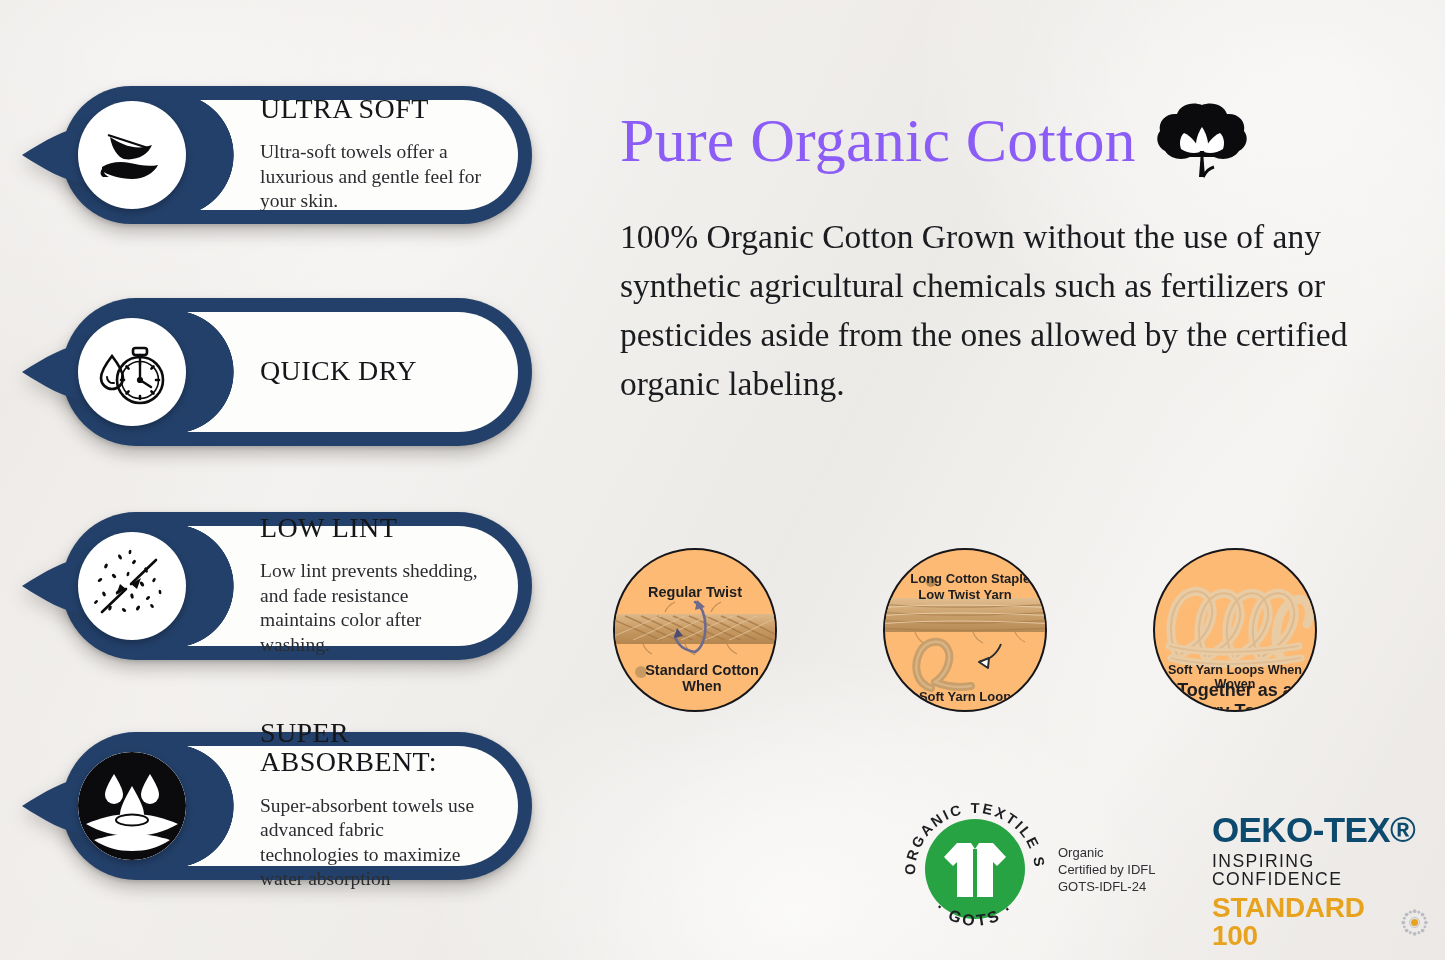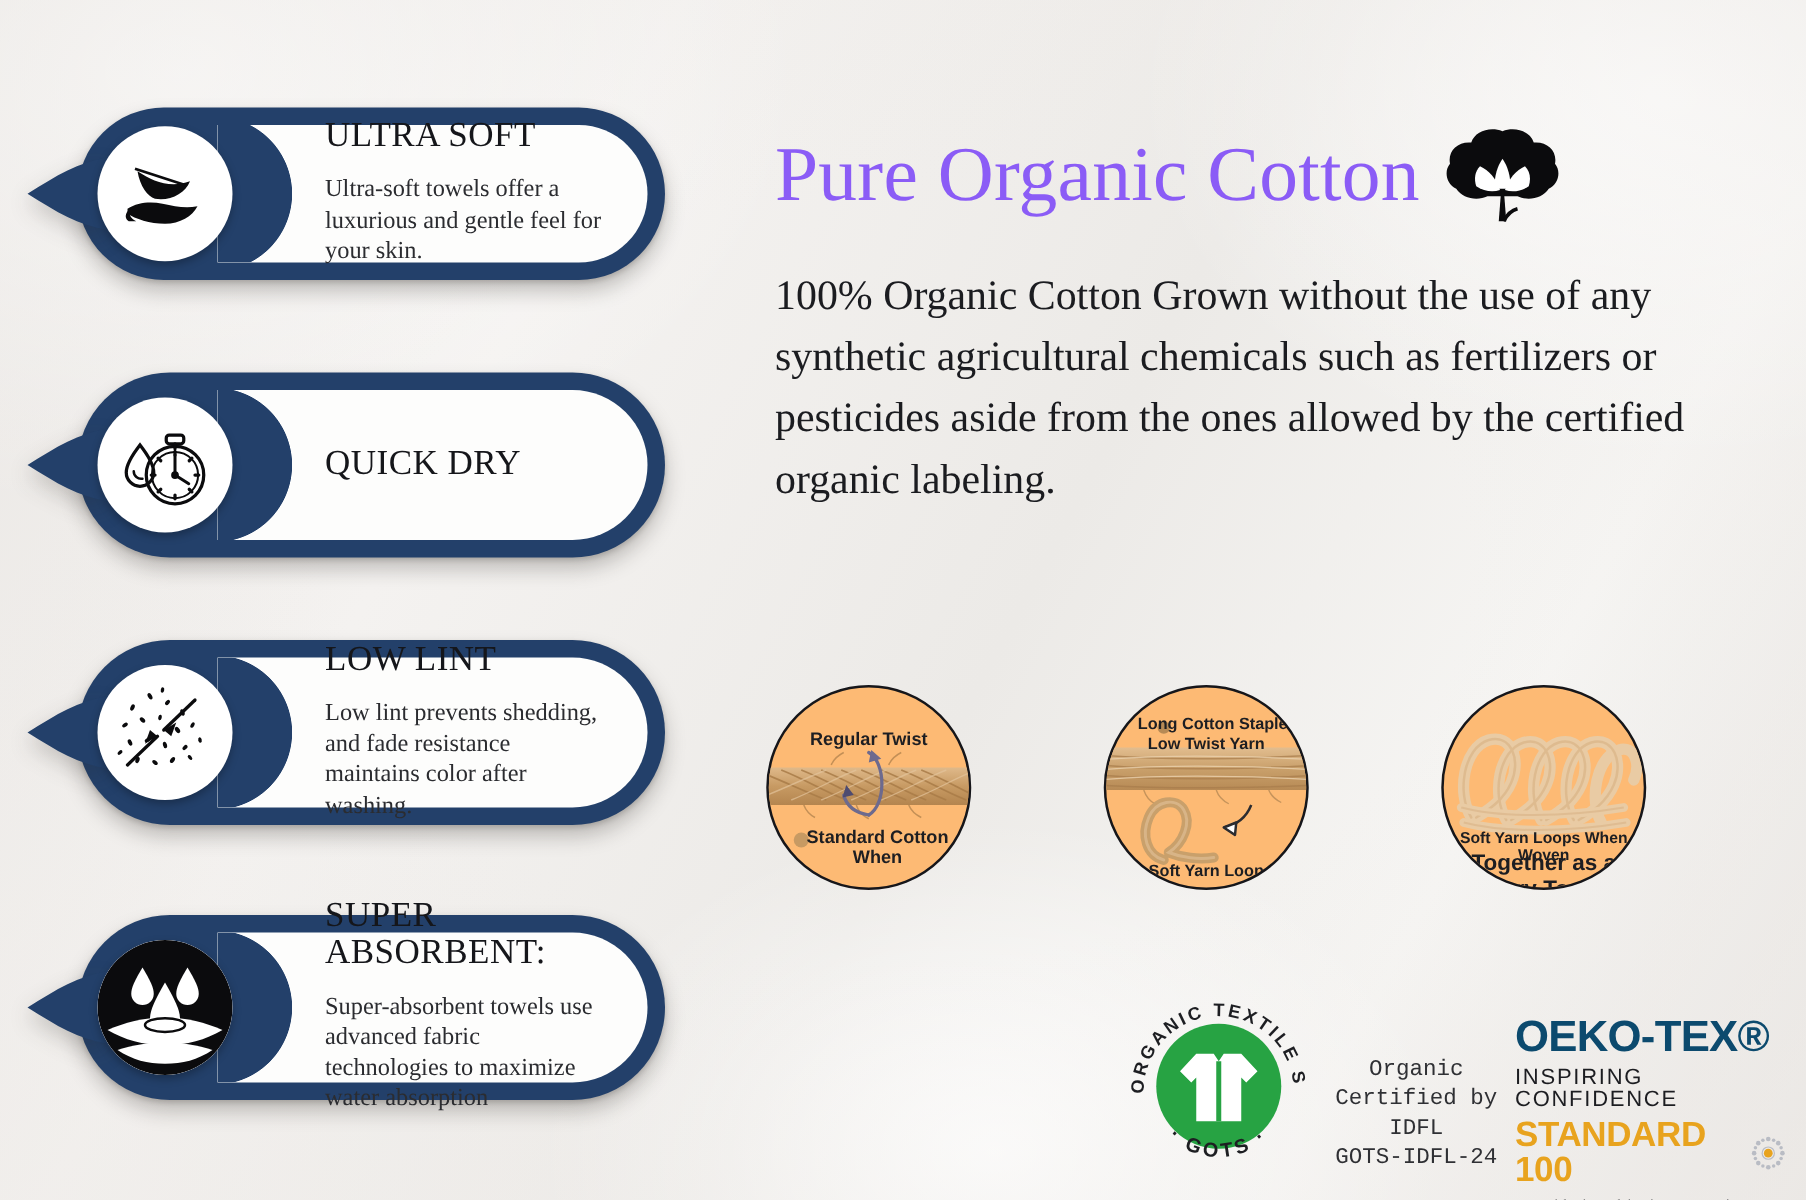--- a/index.html
+++ b/index.html
@@ -87,22 +87,22 @@
 
   
   .yarn{position:absolute;border-radius:50%;background:#fdba74;border:2.4px solid #16161a;overflow:hidden;}
   .yarn svg{position:absolute;inset:0;}
   .ylab{position:absolute;text-align:center;width:100%;
     font-family:"Liberation Sans", sans-serif;font-weight:700;color:#1d1e22;}
 
   
   .gots{position:absolute;left:897px;top:787px;width:156px;height:160px;}
   .cert-text{
-    position:absolute;left:1058px;top:845px;width:150px;text-align:center;
-    font-family:Liberation Mono, monospace;font-size:18px;line-height:1.3;color:#2f3034;
+    position:absolute;left:1058px;top:845px;width:150px;text-align:left;
+    font-family:Liberation Sans, sans-serif;font-size:13px;line-height:1.3;color:#2f3034;
   }
   .oeko{position:absolute;left:1212px;top:812px;width:216px;}
   .oeko-main{
     font-family:"Liberation Sans", sans-serif;font-weight:700;font-size:35px;
     color:#0c4a6e;letter-spacing:-.6px;line-height:1;
   }
   .oeko-sub{
     font-family:"Liberation Sans", sans-serif;font-size:17.6px;color:#1c1d21;
     letter-spacing:1.4px;line-height:1;margin-top:6px;
   }

